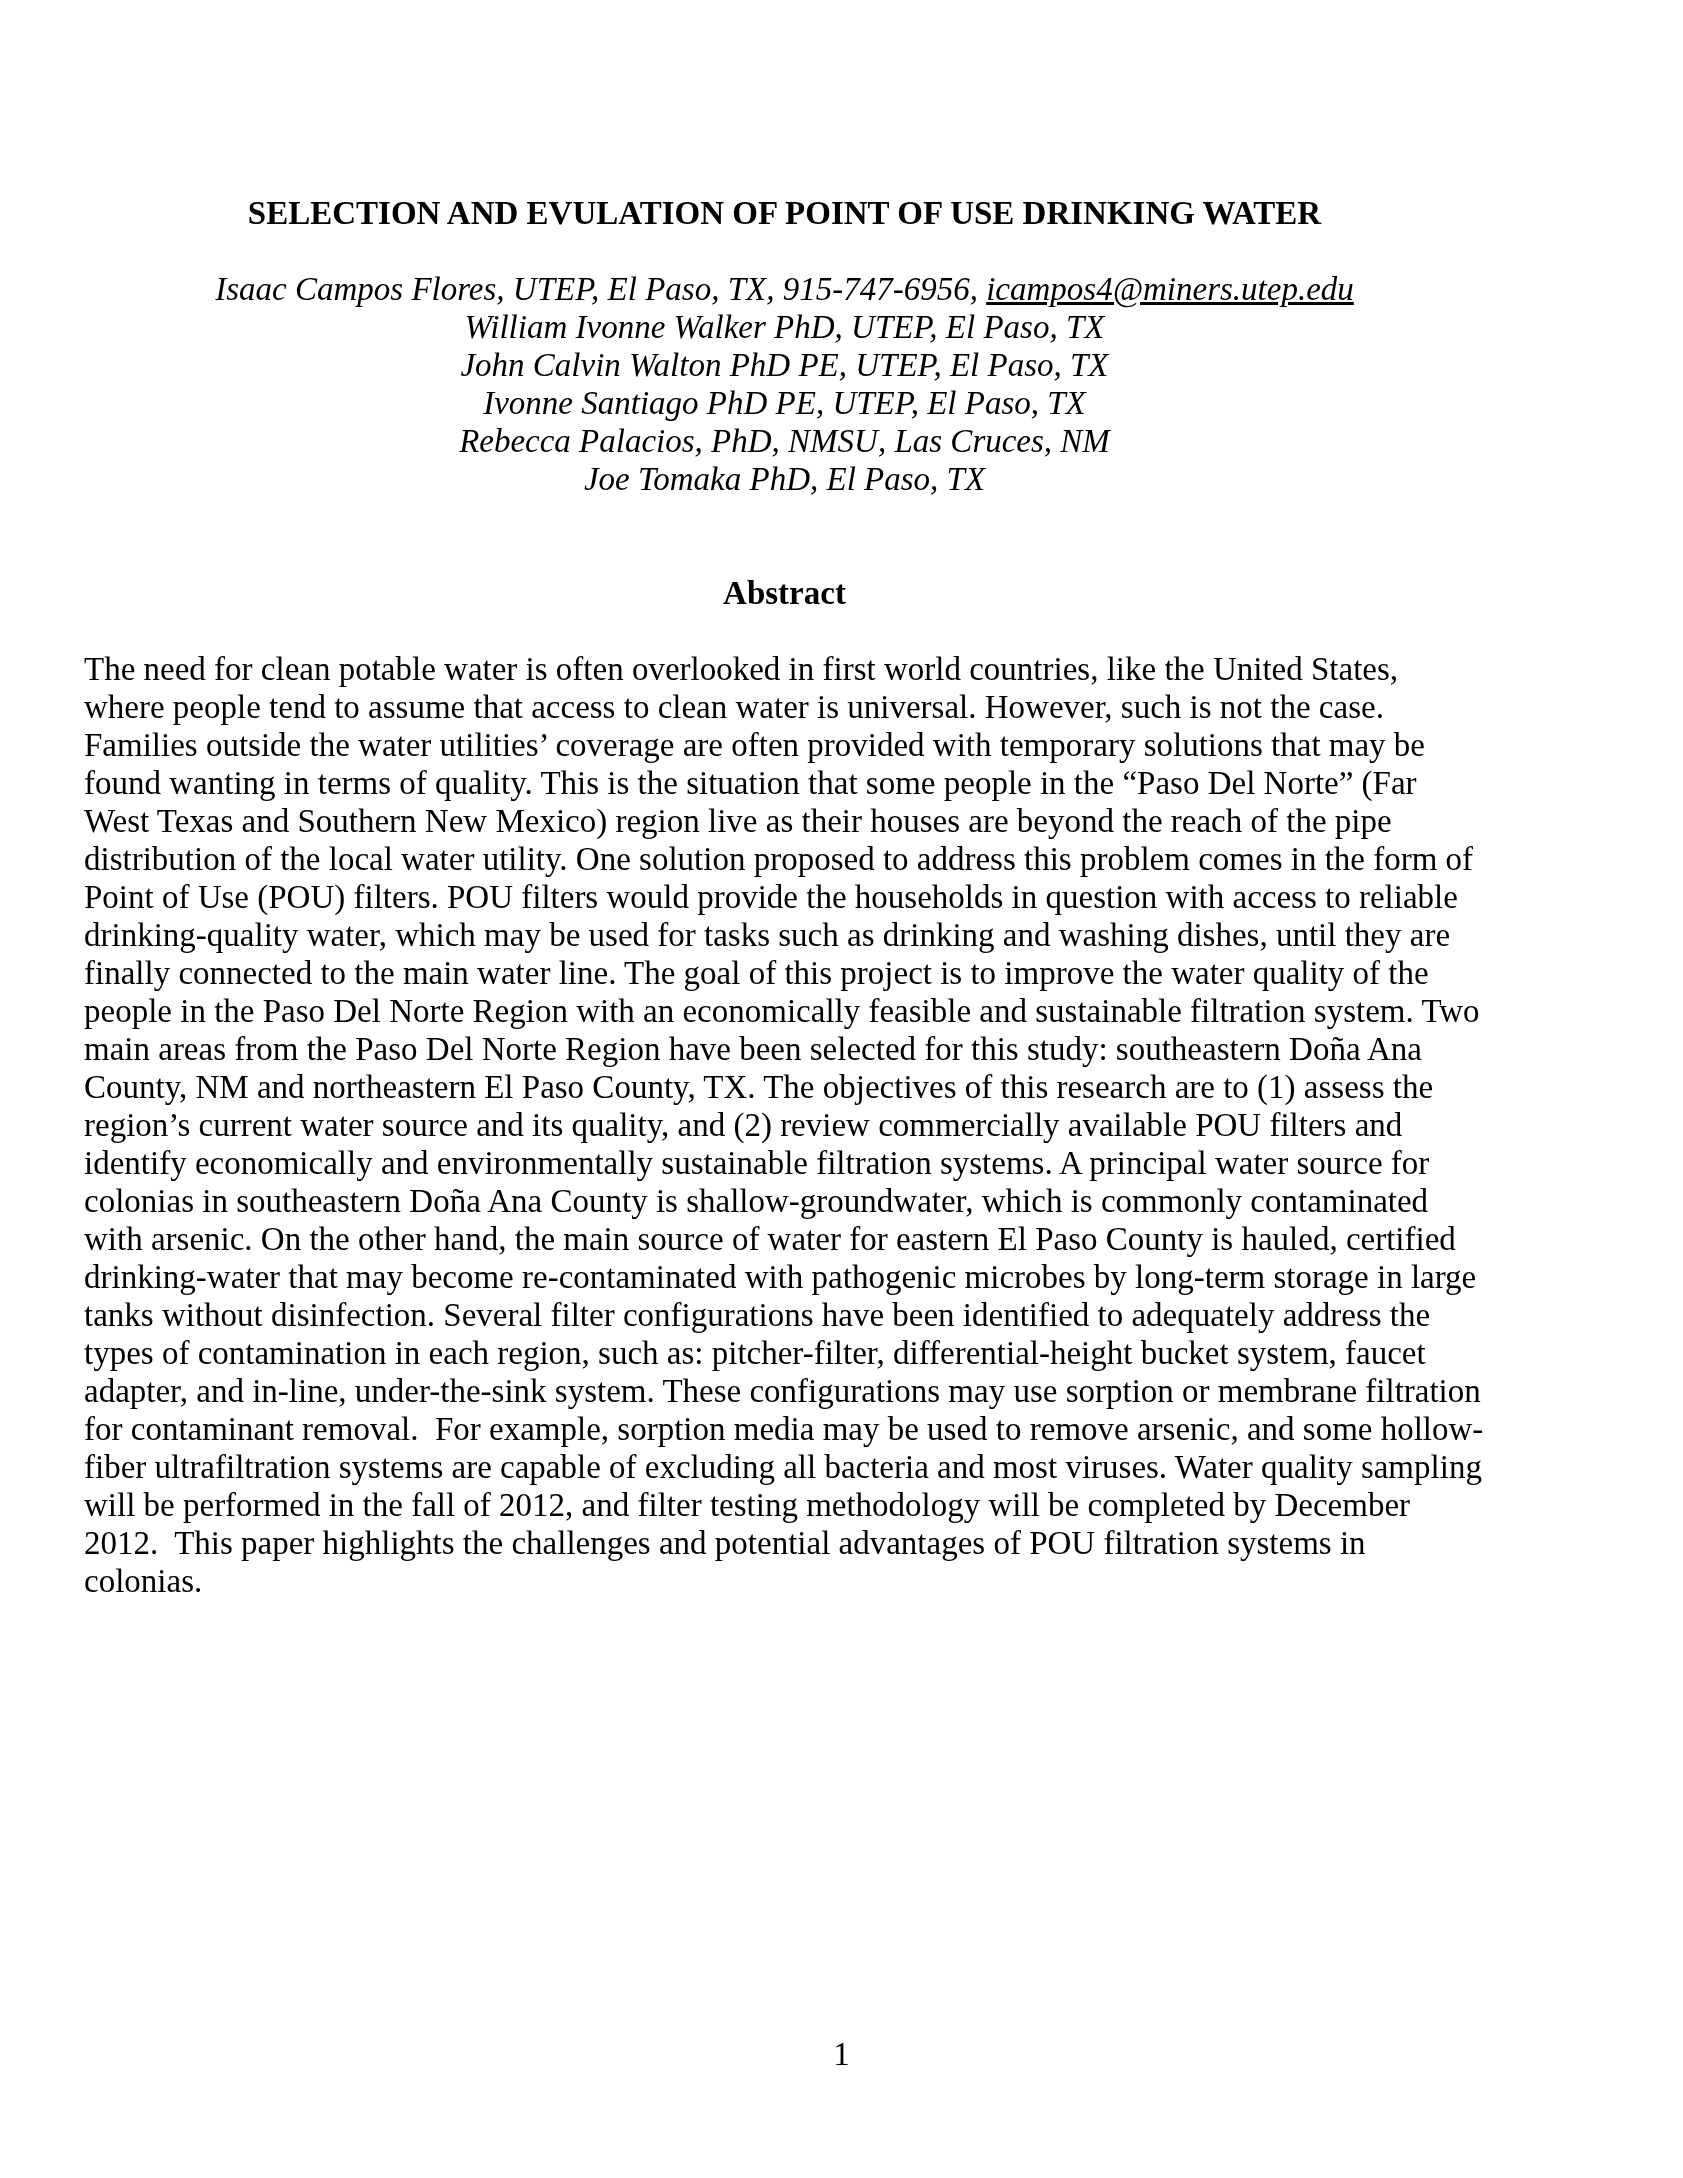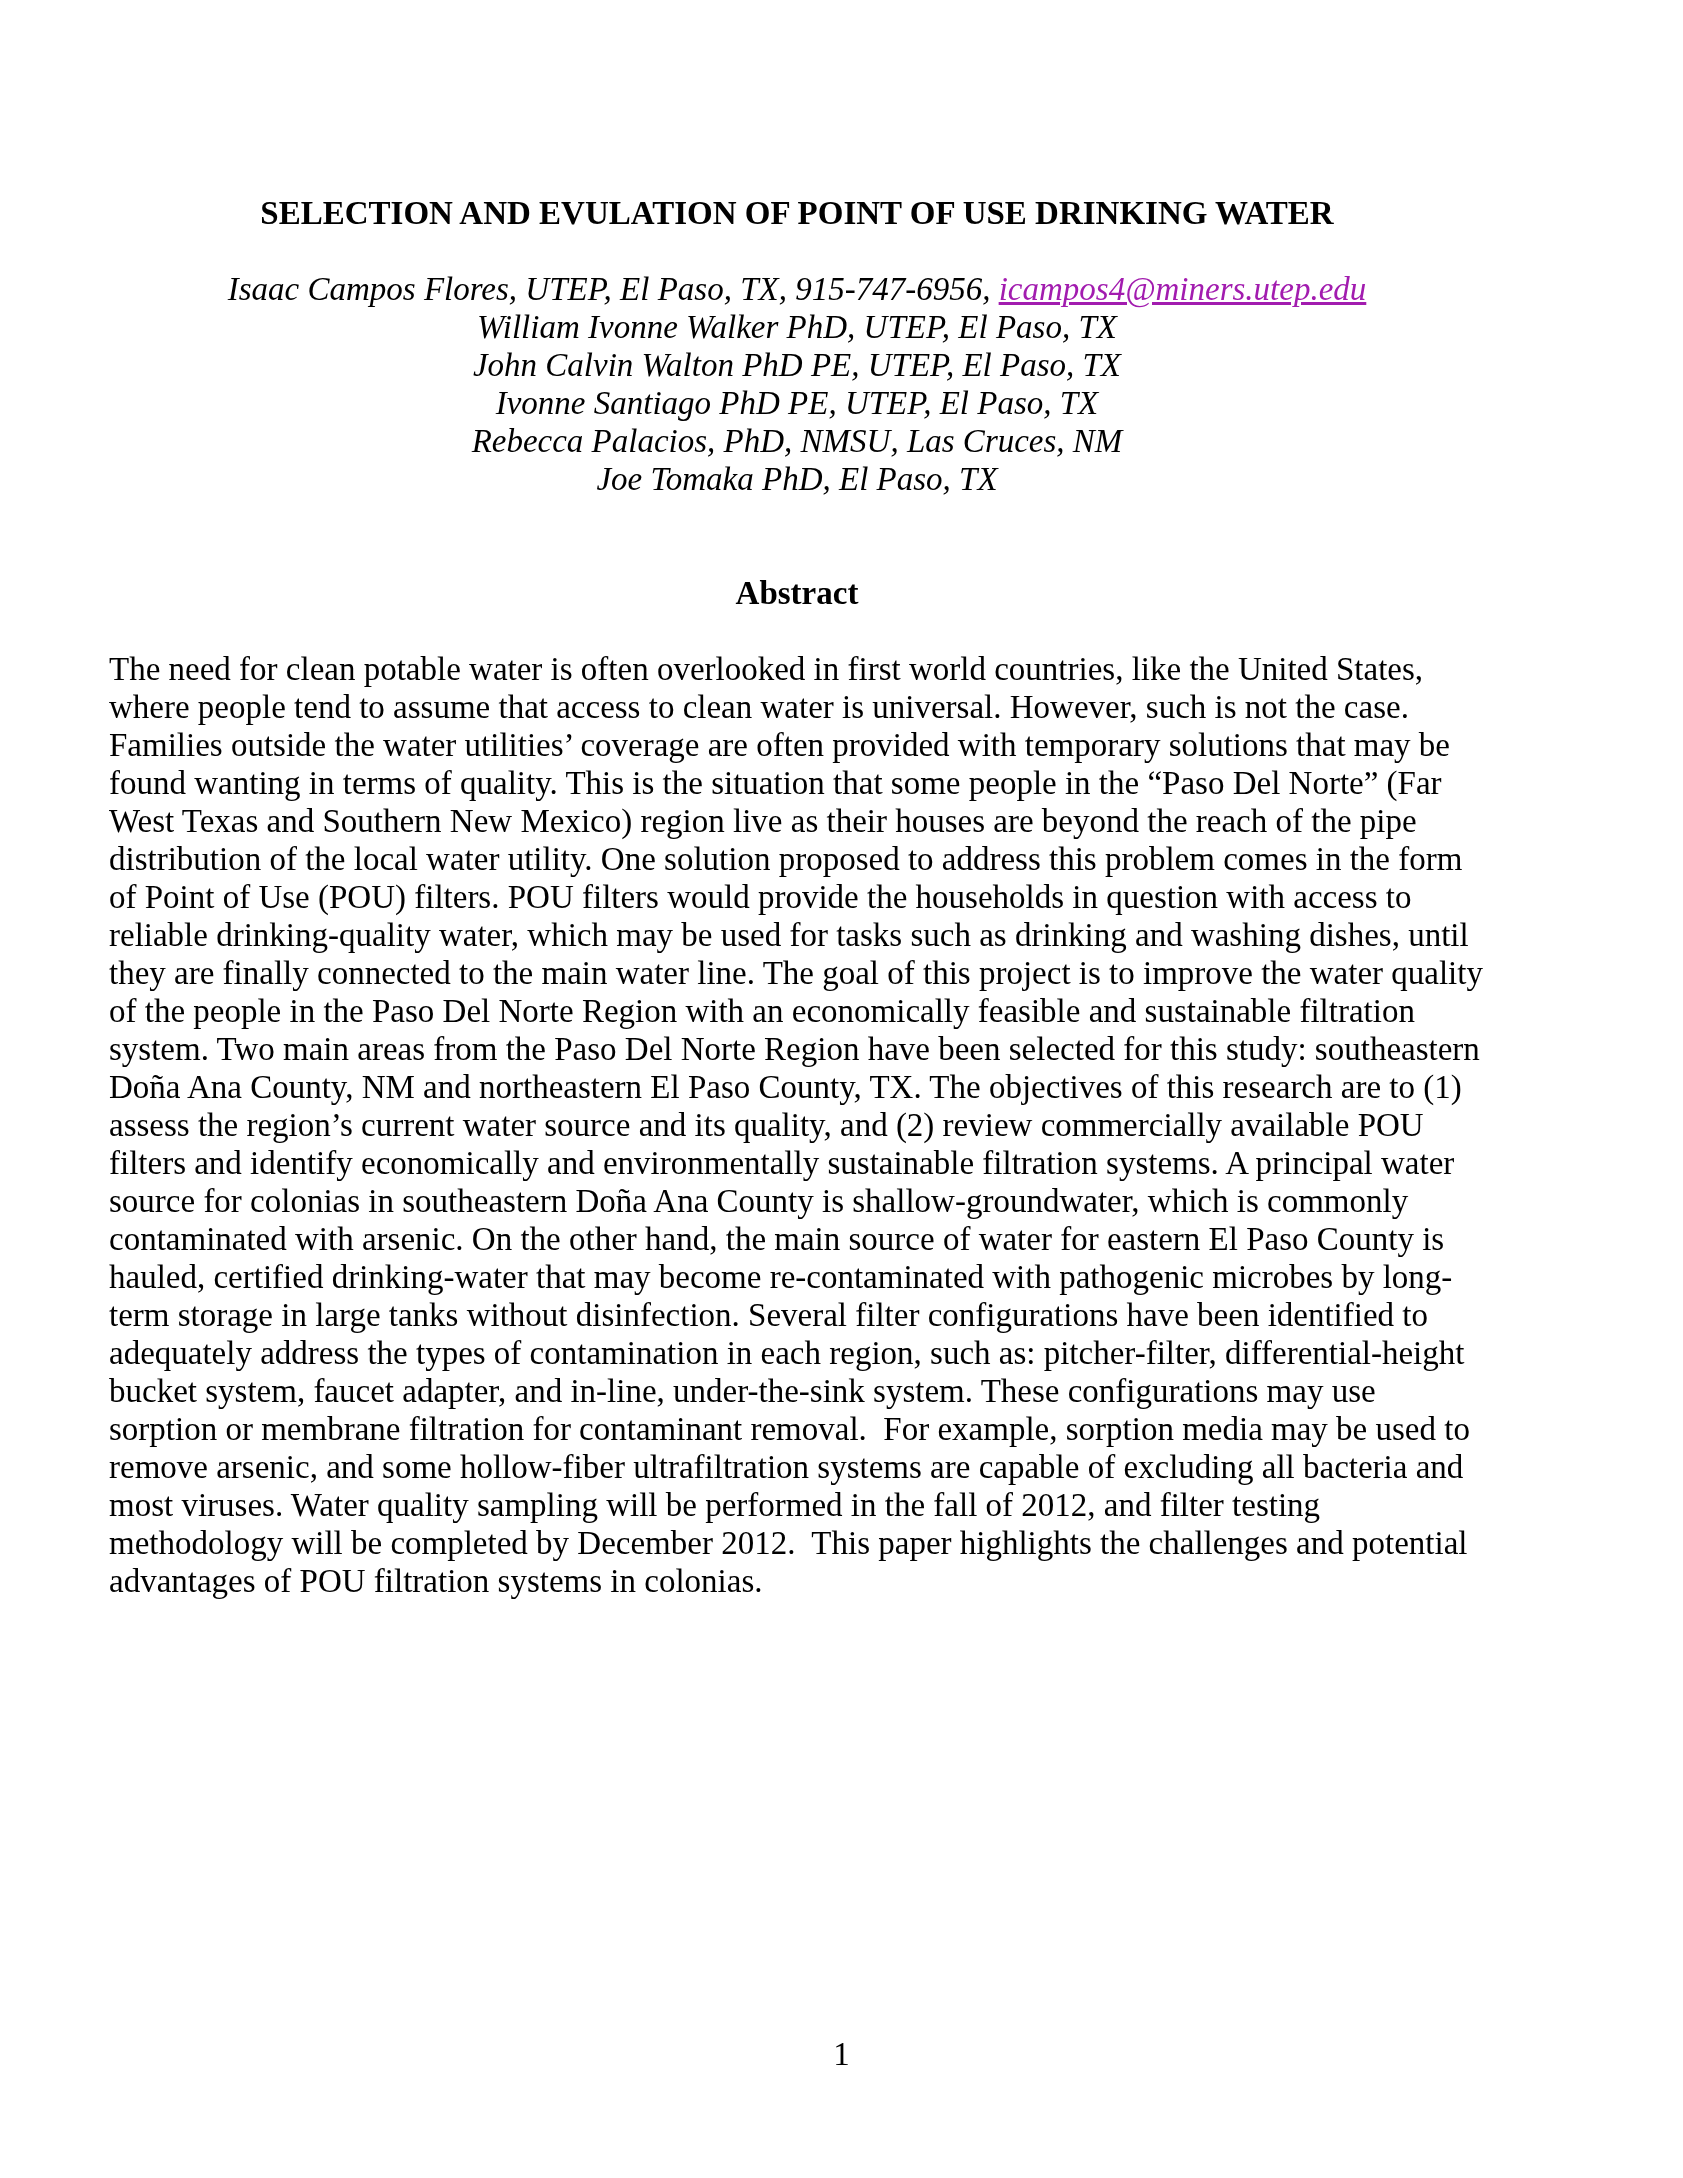--- a/index.html
+++ b/index.html
@@ -10,21 +10,21 @@
   .page {
     position: relative;
     width: 1683px;
     height: 2178px;
     background: #ffffff;
     color: #000000;
     font-family: "Liberation Serif", "DejaVu Serif", serif;
     font-size: 33px;
     line-height: 38px;
     box-sizing: border-box;
-    padding: 194px 198px 0 109px;
+    padding: 194px 198px 0 84px;
     overflow: hidden;
   }
   .title {
     text-align: center;
     font-weight: bold;
     margin: 0 0 38px 0;
   }
   .authors {
     text-align: center;
     font-style: italic;
@@ -61,21 +61,21 @@
 </head>
 <body>
 
 <div class="page">
 
   <header class="title">
     <div>SELECTION AND EVULATION OF POINT OF USE DRINKING WATER</div>
   </header>
 
   <section class="authors">
-    <p><span>Isaac Campos Flores, UTEP, El Paso, TX, 915-747-6956, </span><a class="email-link" style="color: #a21caf;">icampos4@miners.utep.edu</a></p>
+    <p><span>Isaac Campos Flores, UTEP, El Paso, TX, 915-747-6956, </span><a class="email-link" style="color: #000000;">icampos4@miners.utep.edu</a></p>
     <p>William Ivonne Walker PhD, UTEP, El Paso, TX</p>
     <p>John Calvin Walton PhD PE, UTEP, El Paso, TX</p>
     <p>Ivonne Santiago PhD PE, UTEP, El Paso, TX</p>
     <p>Rebecca Palacios, PhD, NMSU, Las Cruces, NM</p>
     <p>Joe Tomaka PhD, El Paso, TX</p>
   </section>
 
   <h2 class="abstract-heading">Abstract</h2>
 
   <p class="abstract-body">The need for clean potable water is often overlooked in first world countries, like the United States, where people tend to assume that access to clean water is universal. However, such is not the case. Families outside the water utilities’ coverage are often provided with temporary solutions that may be found wanting in terms of quality. This is the situation that some people in the “Paso Del Norte” (Far West Texas and Southern New Mexico) region live as their houses are beyond the reach of the pipe distribution of the local water utility. One solution proposed to address this problem comes in the form of Point of Use (POU) filters. POU filters would provide the households in question with access to reliable drinking-quality water, which may be used for tasks such as drinking and washing dishes, until they are finally connected to the main water line. The goal of this project is to improve the water quality of the people in the Paso Del Norte Region with an economically feasible and sustainable filtration system. Two main areas from the Paso Del Norte Region have been selected for this study: southeastern Doña Ana County, NM and northeastern El Paso County, TX. The objectives of this research are to (1) assess the region’s current water source and its quality, and (2) review commercially available POU filters and identify economically and environmentally sustainable filtration systems. A principal water source for colonias in southeastern Doña Ana County is shallow-groundwater, which is commonly contaminated with arsenic. On the other hand, the main source of water for eastern El Paso County is hauled, certified drinking-water that may become re-contaminated with pathogenic microbes by long-term storage in large tanks without disinfection. Several filter configurations have been identified to adequately address the types of contamination in each region, such as: pitcher-filter, differential-height bucket system, faucet adapter, and in-line, under-the-sink system. These configurations may use sorption or membrane filtration for contaminant removal.  For example, sorption media may be used to remove arsenic, and some hollow-fiber ultrafiltration systems are capable of excluding all bacteria and most viruses. Water quality sampling will be performed in the fall of 2012, and filter testing methodology will be completed by December 2012.  This paper highlights the challenges and potential advantages of POU filtration systems in colonias.</p>

